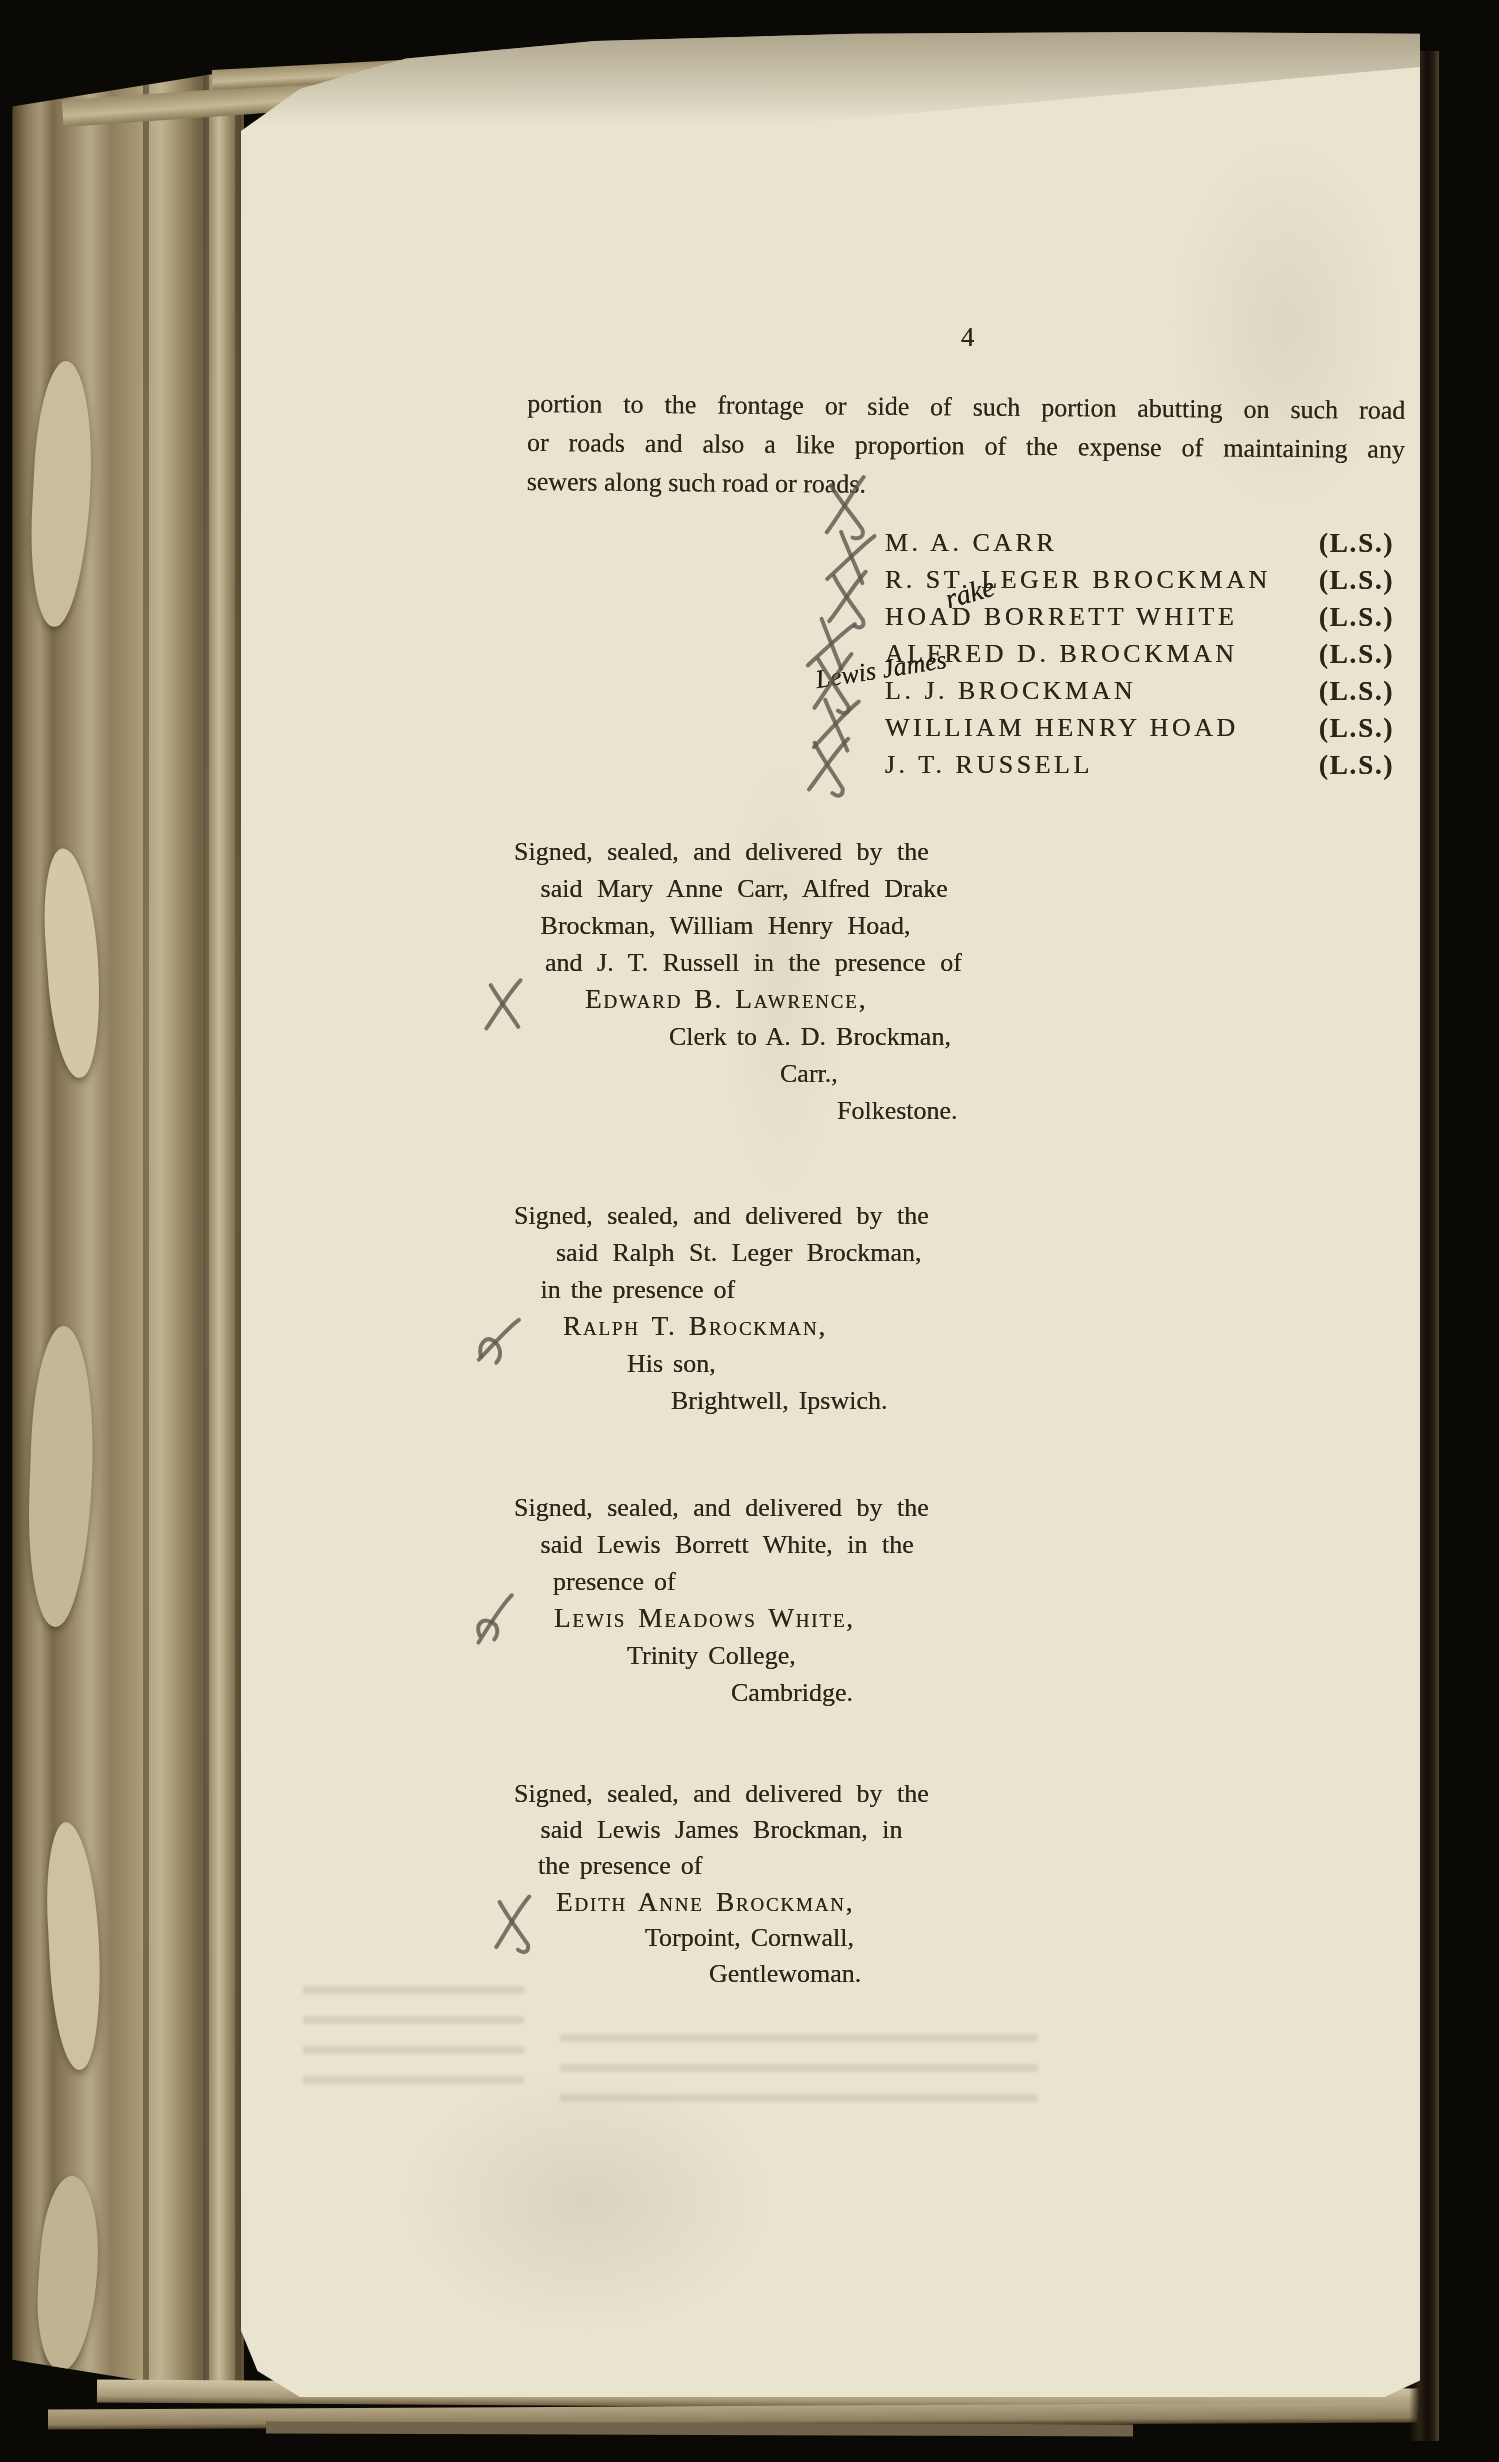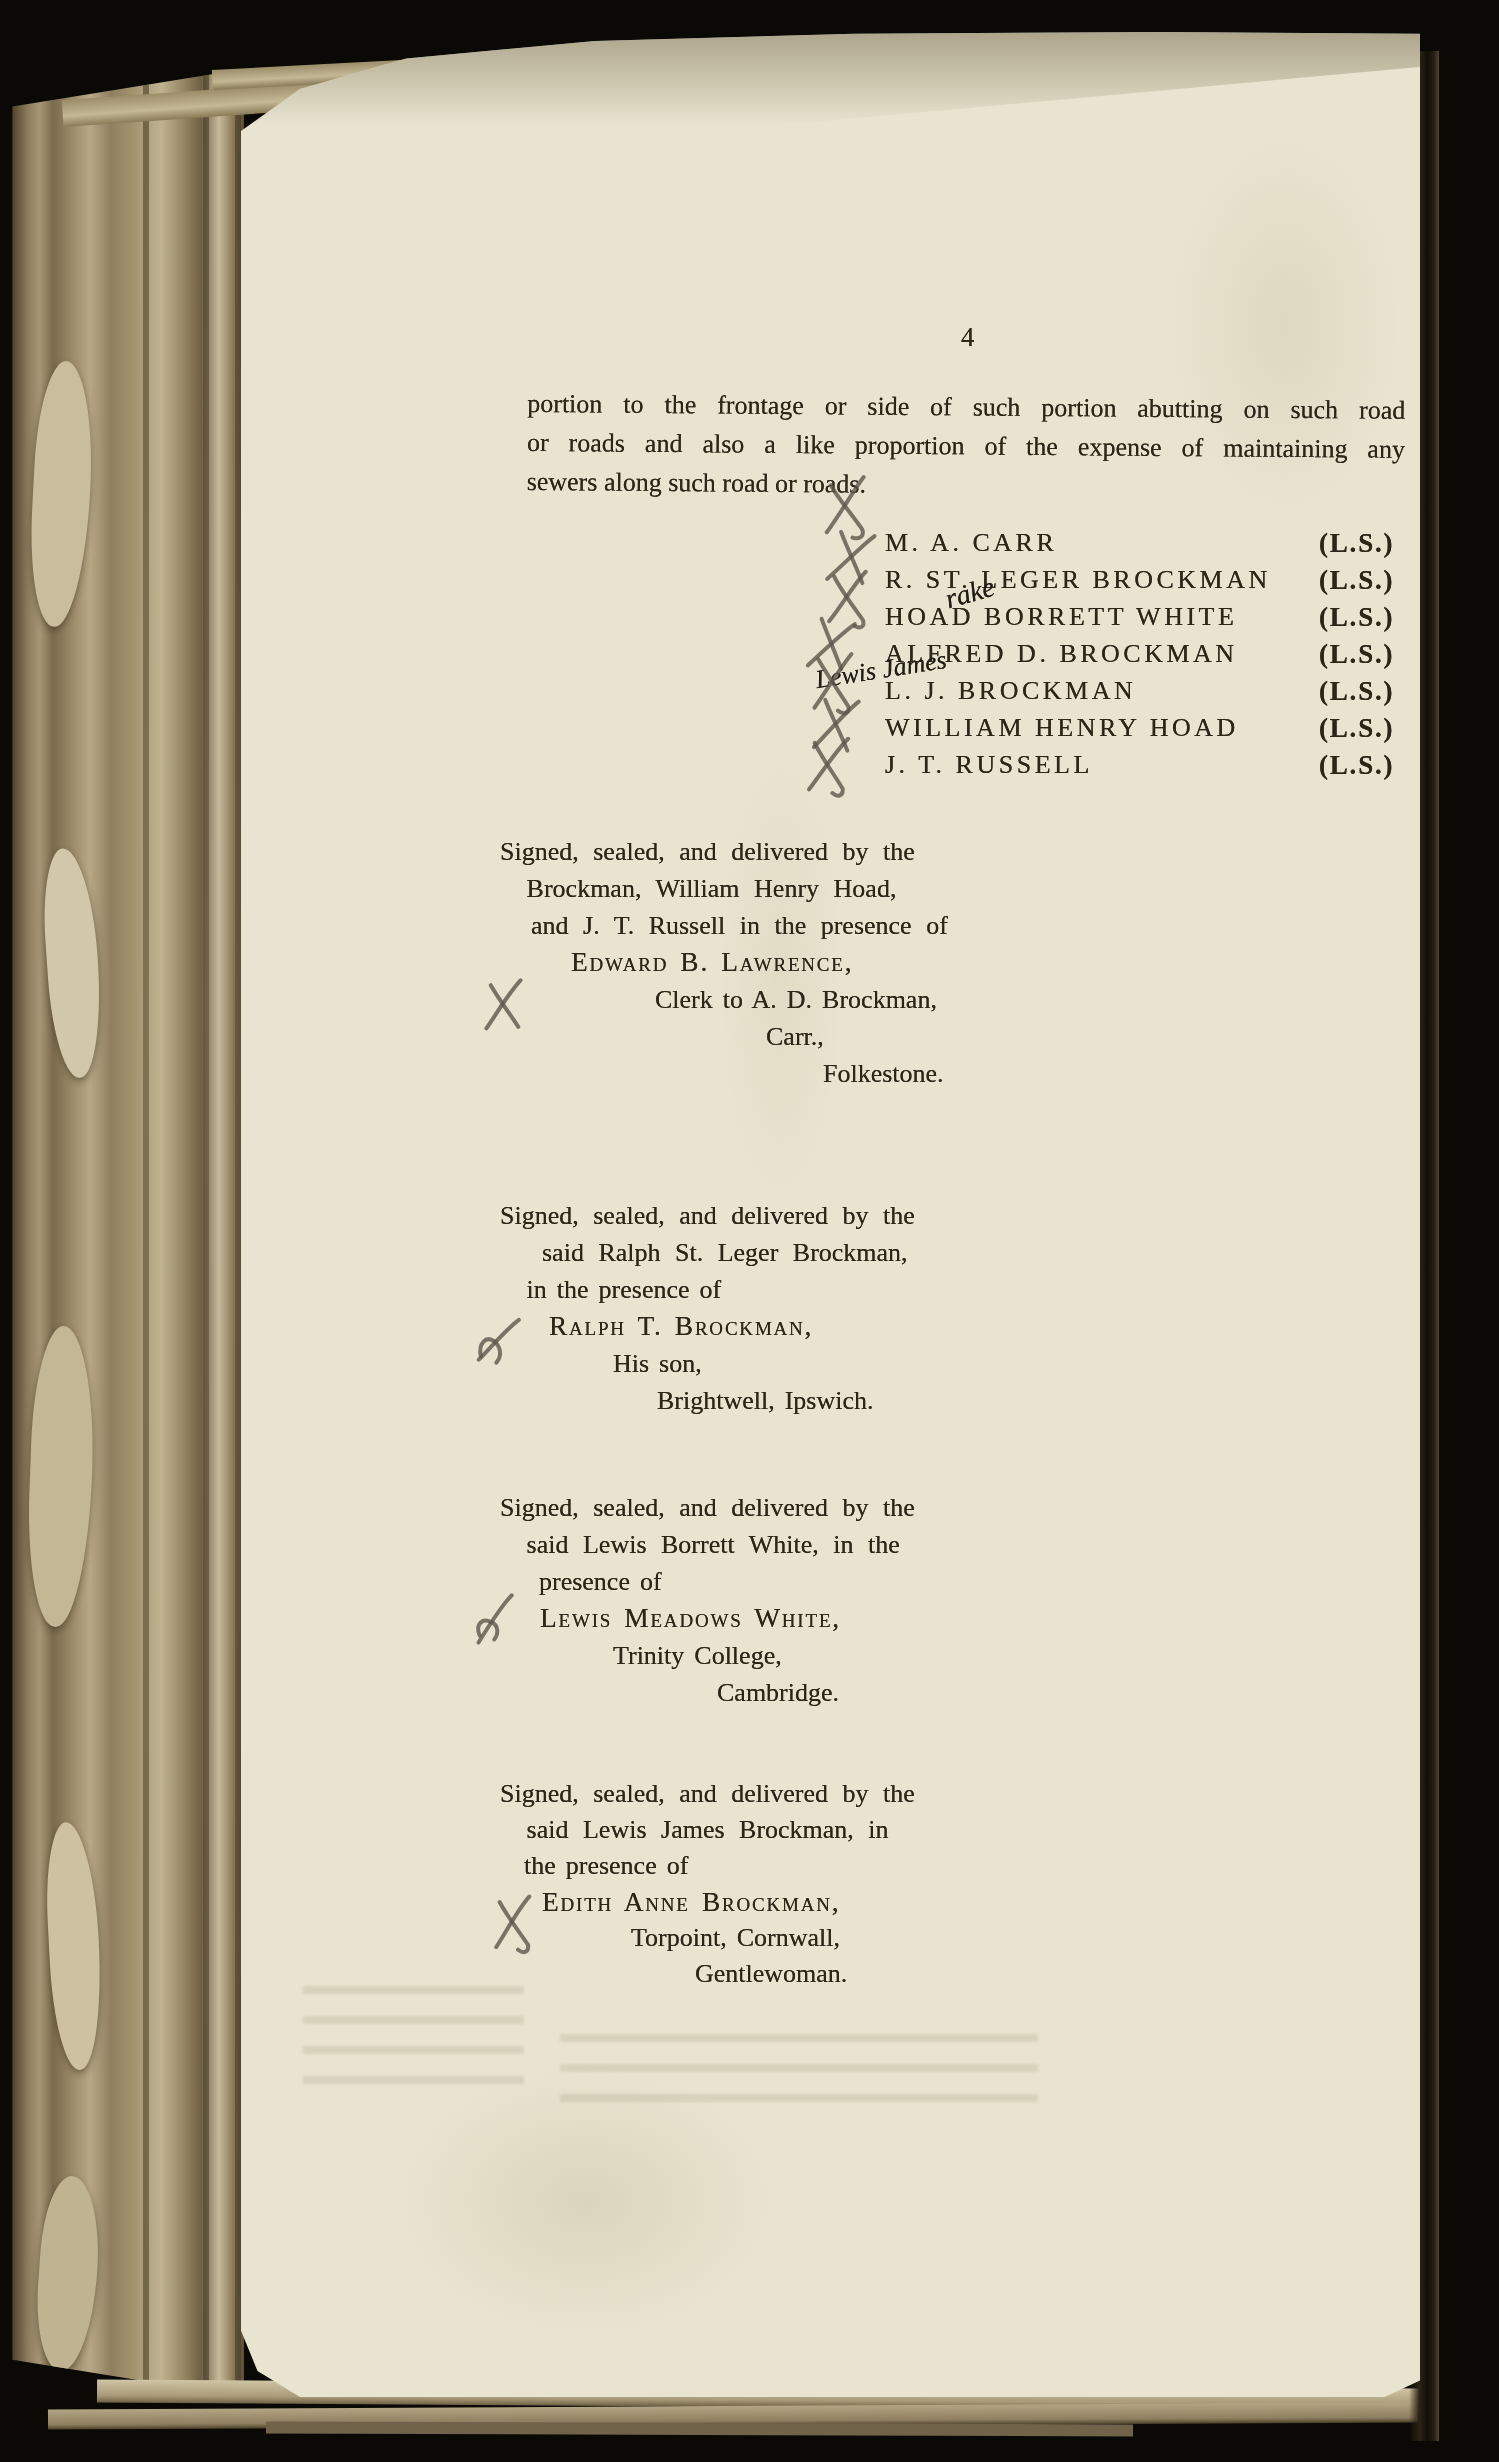--- a/index.html
+++ b/index.html
@@ -71,21 +71,21 @@
   .paragraph{position:absolute;left:286px;top:352px;width:878px;font-size:26px;line-height:39px;
     transform:rotate(.45deg);transform-origin:left center;}
   .para-line{white-space:nowrap;}
   .para-line.just{white-space:normal;text-align:justify;text-align-last:justify;}
 
   .sig-list{position:absolute;left:644px;top:492px;font-size:26px;}
   .sig-row{position:relative;height:37px;line-height:37px;white-space:nowrap;}
   .sig-name{letter-spacing:3.5px;}
   .sig-seal{position:absolute;left:434px;top:0.9px;font-size:27px;font-weight:bold;letter-spacing:1.8px;}
 
-  .attest{position:absolute;left:259px;font-size:26px;line-height:37px;}
+  .attest{position:absolute;left:273px;font-size:26px;line-height:37px;}
   .aline{white-space:nowrap;word-spacing:8px;}
   .witness{font-variant:small-caps;font-size:27.4px;letter-spacing:1.8px;word-spacing:3.5px;}
 
   .hand{position:absolute;font-style:italic;font-size:28px;color:#211d15;letter-spacing:0;
     transform:rotate(-16deg);white-space:nowrap;text-shadow:0 0 0.4px rgba(30,26,18,.9);}
   .hand.lj{font-size:26px;transform:rotate(-9deg);}
 
   svg.marks{position:absolute;left:0;top:0;width:1179px;height:2365px;pointer-events:none;}
   svg.marks path{stroke:#5c564c;stroke-width:4.5;fill:none;stroke-linecap:round;opacity:.8;}
 </style>
@@ -159,20 +159,21 @@
         <span class="sig-name">J. T. RUSSELL</span>
         <span class="sig-seal">(L.S.)</span>
       </div>
     </div>
 
     <span class="hand" style="left:704px;top:545px;">rake</span>
     <span class="hand lj" style="left:574px;top:623px;">Lewis James</span>
 
     <div class="attest ink" style="top:801px;">
       <div class="aline">Signed, sealed, and delivered by the</div>
+      <div class="aline" style="margin-left:26.6px">said Mary Anne Carr, Alfred Drake</div>
       <div class="aline" style="margin-left:26.6px">Brockman, William Henry Hoad,</div>
       <div class="aline" style="margin-left:31px">and J. T. Russell in the presence of</div>
       <div class="aline witness" style="margin-left:71px">Edward B. Lawrence,</div>
       <div class="aline" style="margin-left:155px;word-spacing:3.5px">Clerk to A. D. Brockman,</div>
       <div class="aline" style="margin-left:266px;word-spacing:3.5px">Carr.,</div>
       <div class="aline" style="margin-left:323px;word-spacing:3.5px">Folkestone.</div>
     </div>
 
     <div class="attest ink" style="top:1165px;">
       <div class="aline">Signed, sealed, and delivered by the</div>

